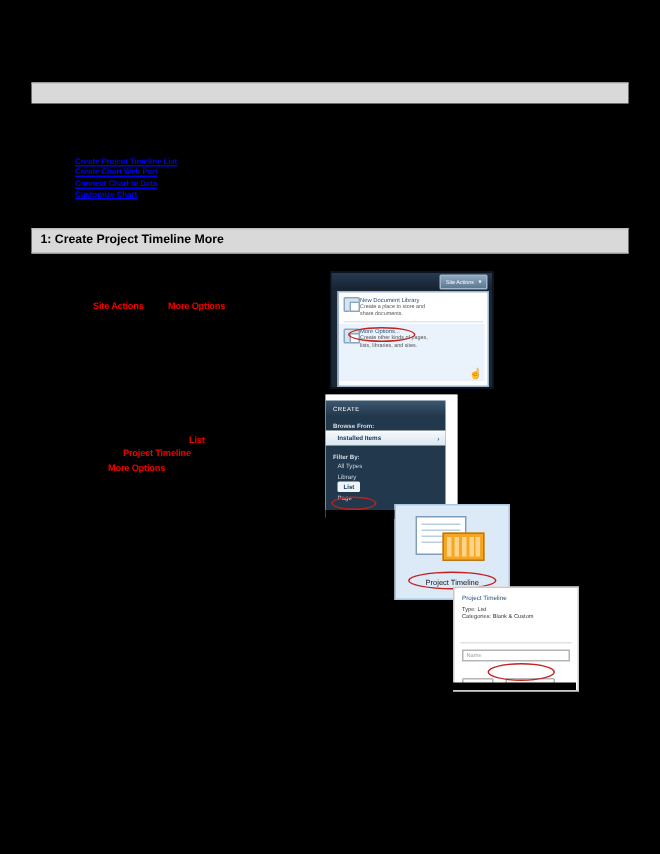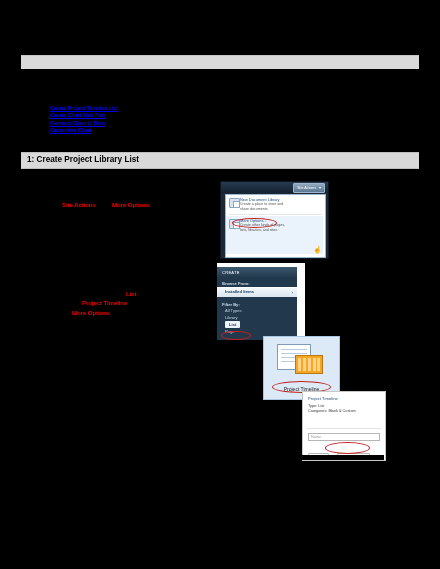--- a/index.html
+++ b/index.html
@@ -249,21 +249,21 @@
   </div>
 
   <div class="toc">
     <a href="#">Create Project Timeline List</a>
     <a href="#">Create Chart Web Part</a>
     <a href="#">Connect Chart to Data</a>
     <a href="#">Customize Chart</a>
   </div>
 
   <div class="section-bar">
-    <span class="num">1:  Create Project Library List</span>
+    <span class="num">1:  Create Project Timeline More</span>
   </div>
 
   <div class="ann ann-site-actions">Site Actions</div>
   <div class="ann ann-more-options-1">More Options</div>
   <div class="ann ann-list">List</div>
   <div class="ann ann-project-timeline">Project Timeline</div>
   <div class="ann ann-more-options-2">More Options</div>
 
   <div class="shot1">
     <div class="ribbon-top"></div>

